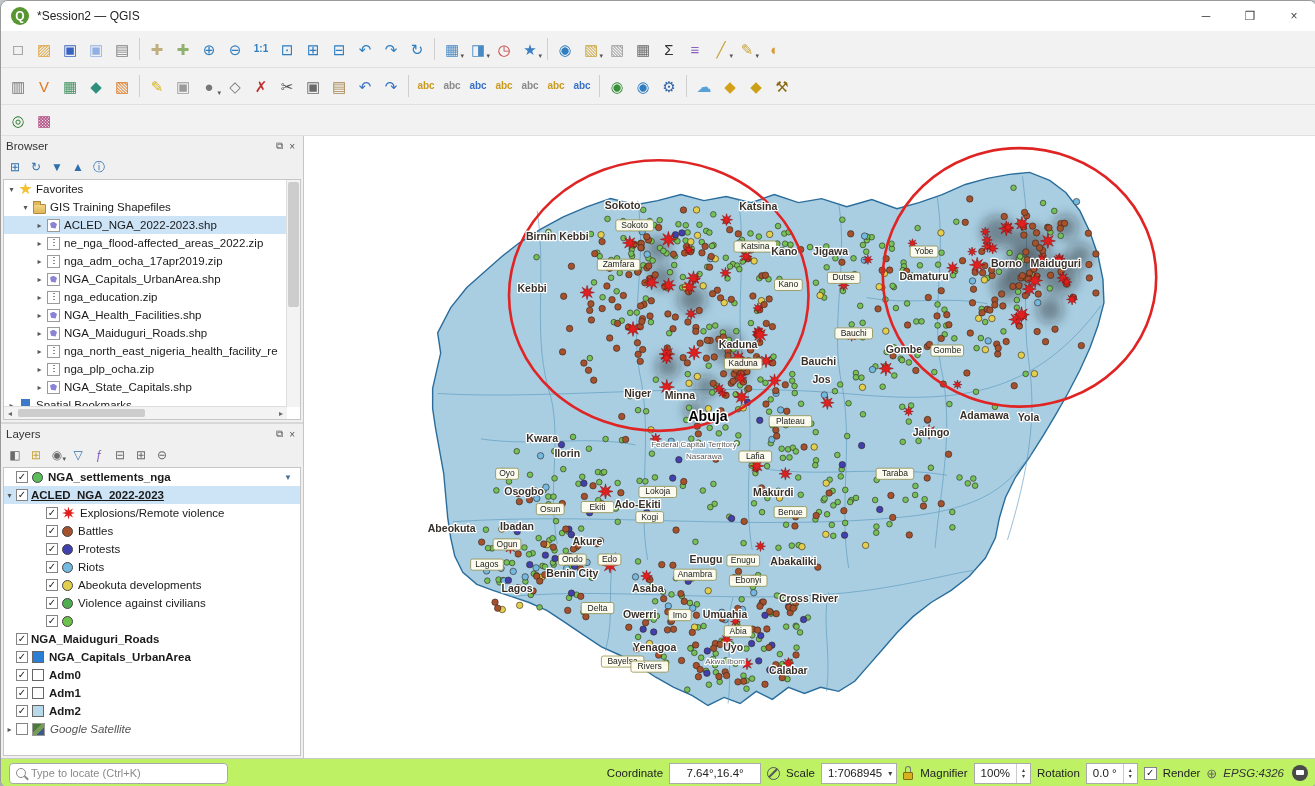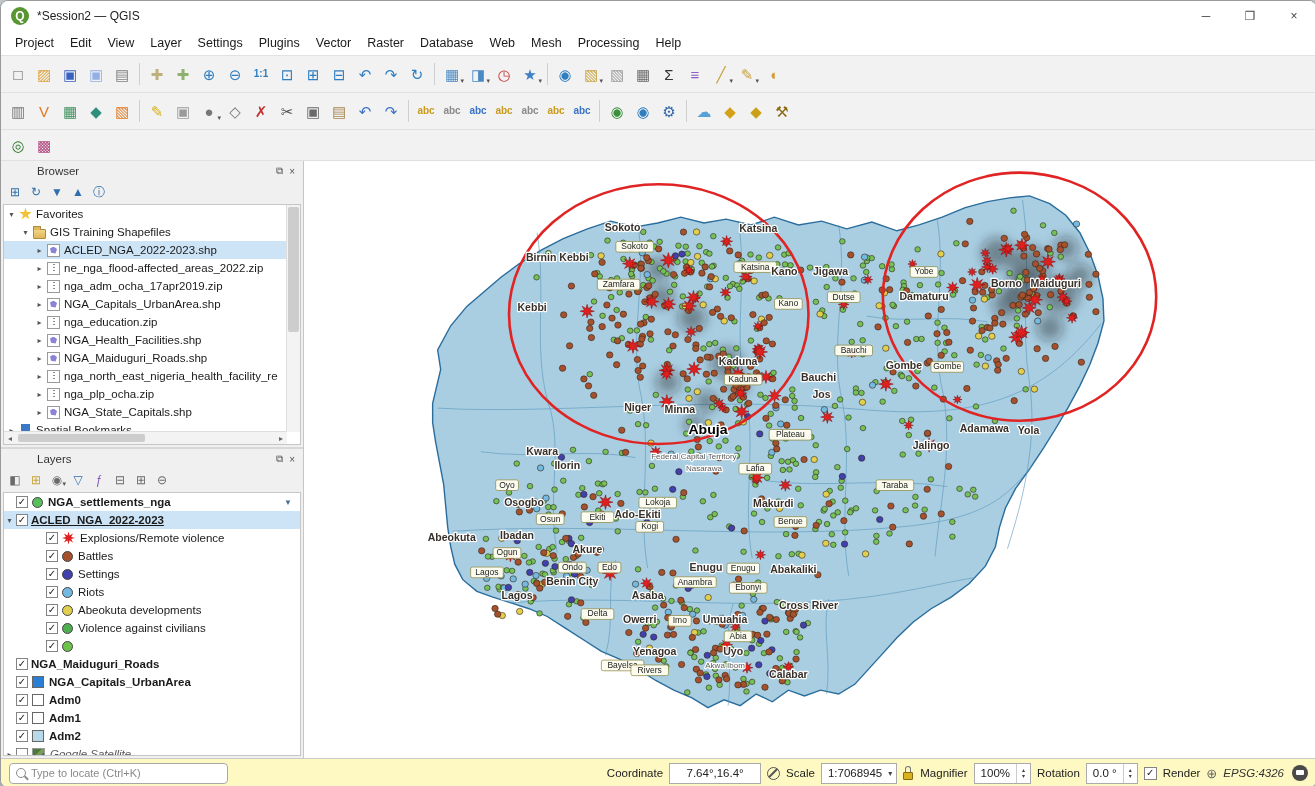--- a/index.html
+++ b/index.html
@@ -29,21 +29,21 @@
   .tb-sep{width:1px;height:22px;background:#cfcfcf;margin:0 4px;flex:none;}
   .tb-icon.small{width:18px;height:18px;}
   .tb-icon.small .glyph{font-size:12px;}
   
   .main{flex:1;display:flex;min-height:0;}
   .left-col{width:302px;flex:none;display:flex;flex-direction:column;background:#f0f0f0;border-right:1px solid #c6c6c6;}
   .panel{display:flex;flex-direction:column;min-height:0;}
   .browser-panel{height:286px;flex:none;border-bottom:2px solid #d8d8d8;}
   .layers-panel{flex:1;}
   .panel-header{height:20px;display:flex;align-items:center;padding:0 5px;font-size:11.5px;color:#333;flex:none;}
-  .panel-title{flex:1;margin-left:31px;}
+  .panel-title{flex:1;}
   .ph-btn{font-size:10px;color:#555;padding:0 3px;}
   .panel-toolbar{height:22px;display:flex;align-items:center;gap:1px;padding:0 4px;flex:none;}
   .tree-wrap{position:relative;flex:1;background:#fff;border:1px solid #c6c6c6;margin:1px 2px 2px 2px;overflow:hidden;min-height:0;}
   .tree{position:absolute;inset:0 13px 12px 0;overflow:hidden;font-size:11.5px;color:#1a1a1a;}
   .layers-tree-wrap .tree{inset:0;}
   .tree-row{height:18px;display:flex;align-items:center;white-space:nowrap;}
   .tree-row.selected{background:#cde4f7;}
   .expander{width:11px;flex:none;font-size:8px;color:#555;text-align:center;}
   .tree-ic{width:13px;height:13px;margin:0 4px 0 2px;flex:none;position:relative;box-sizing:border-box;}
   .ic-star{background:#f2c233;clip-path:polygon(50% 0%,61% 35%,98% 35%,68% 57%,79% 91%,50% 70%,21% 91%,32% 57%,2% 35%,39% 35%);}
@@ -78,21 +78,21 @@
   .img-swatch{width:13px;height:13px;border:1px solid #999;box-sizing:border-box;
     background:linear-gradient(135deg,#4a7a3a 0 40%,#7a9a5a 40% 65%,#3a5a8a 65% 100%);}
   .layer-label.bold{font-weight:bold;}
   .layer-label.italic{font-style:italic;color:#555;}
   .filter-badge{margin-left:auto;margin-right:8px;font-size:8px;color:#4a6f96;}
   
   .map-area{flex:1;background:#fff;position:relative;min-width:0;}
   #map-svg{display:block;width:100%;height:100%;}
   #map-svg text{font-family:"Liberation Sans",sans-serif;}
   
-  .statusbar{height:28px;background:#fef9c3;border-top:1px solid #c9c9c9;display:flex;align-items:center;
+  .statusbar{height:28px;background:#bef264;border-top:1px solid #c9c9c9;display:flex;align-items:center;
     padding:0 8px;font-size:11.5px;color:#222;gap:6px;flex:none;}
   .locate-box{width:205px;height:19px;border:1px solid #a8a8a8;border-radius:4px;background:#fff;
     display:flex;align-items:center;gap:5px;padding:0 6px;flex:none;}
   .mag-icon{width:8px;height:8px;border:1.5px solid #8a8a8a;border-radius:50%;position:relative;flex:none;}
   .mag-icon::after{content:"";position:absolute;width:5px;height:1.5px;background:#8a8a8a;right:-4px;bottom:-1px;transform:rotate(45deg);}
   .locate-ph{color:#8a8a8a;font-size:11px;}
   .sb-spacer{flex:1;}
   .sb-label{flex:none;}
   .sb-input{background:#fff;border:1px solid #ababab;height:19px;display:flex;align-items:center;
     padding:0 6px;min-width:78px;justify-content:center;flex:none;}
@@ -121,35 +121,20 @@
   <div class="titlebar">
     <div class="qgis-logo">Q</div>
     <div class="title-text">*Session2 — QGIS</div>
     <div class="win-controls">
       <div class="win-btn">─</div>
       <div class="win-btn">❐</div>
       <div class="win-btn">×</div>
     </div>
   </div>
 
-  <div class="menubar">
-      <div class="menu-item">Project</div>
-      <div class="menu-item">Edit</div>
-      <div class="menu-item">View</div>
-      <div class="menu-item">Layer</div>
-      <div class="menu-item">Settings</div>
-      <div class="menu-item">Plugins</div>
-      <div class="menu-item">Vector</div>
-      <div class="menu-item">Raster</div>
-      <div class="menu-item">Database</div>
-      <div class="menu-item">Web</div>
-      <div class="menu-item">Mesh</div>
-      <div class="menu-item">Processing</div>
-      <div class="menu-item">Help</div>
-    </div>
 
   <div class="toolbar row1">
       <div class="tb-icon">
         <span class="glyph" style="color: rgb(102, 102, 102);">□</span>
       </div>
       <div class="tb-icon">
         <span class="glyph" style="color: rgb(220, 158, 53);">▨</span>
       </div>
       <div class="tb-icon">
         <span class="glyph" style="color: rgb(58, 99, 192);">▣</span>
@@ -506,21 +491,21 @@
               <div class="layer-row child">
                 <span class="expander"></span>
                 <span class="cb">✓</span>
                 <span class="swatch circle-swatch" style="background: rgb(165, 81, 45);"></span>
                 <span class="layer-label">Battles</span>
               </div>
               <div class="layer-row child">
                 <span class="expander"></span>
                 <span class="cb">✓</span>
                 <span class="swatch circle-swatch" style="background: rgb(64, 64, 174);"></span>
-                <span class="layer-label">Settings</span>
+                <span class="layer-label">Protests</span>
               </div>
               <div class="layer-row child">
                 <span class="expander"></span>
                 <span class="cb">✓</span>
                 <span class="swatch circle-swatch" style="background: rgb(116, 185, 224);"></span>
                 <span class="layer-label">Riots</span>
               </div>
               <div class="layer-row child">
                 <span class="expander"></span>
                 <span class="cb">✓</span>

